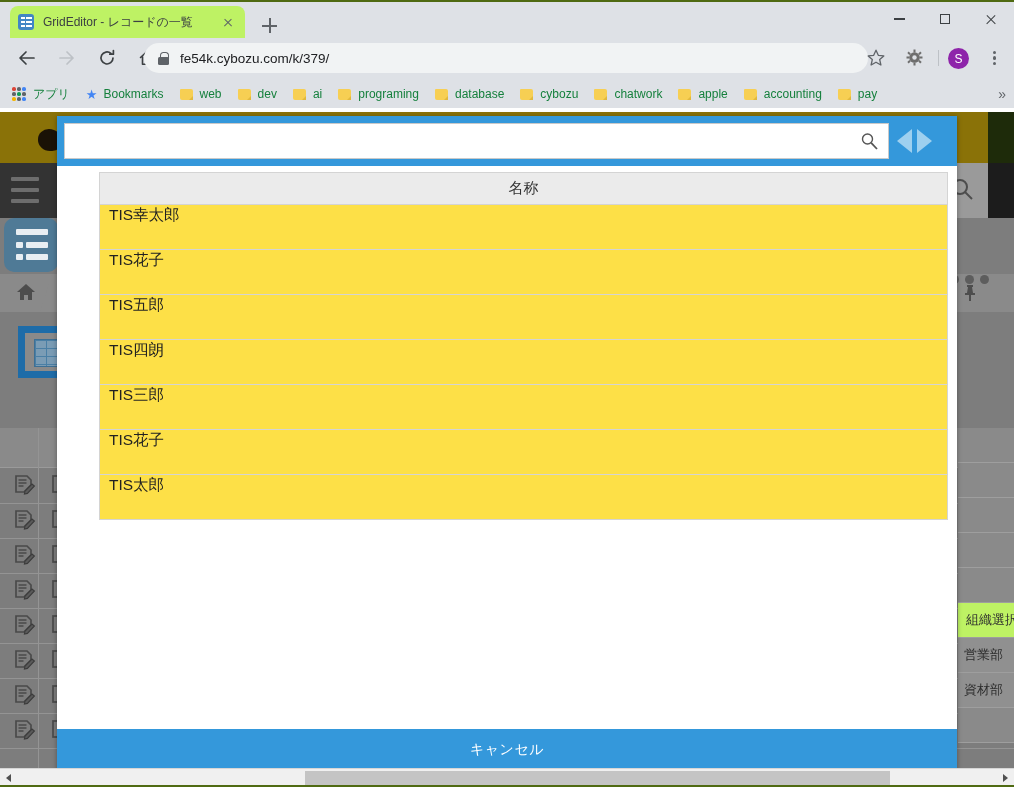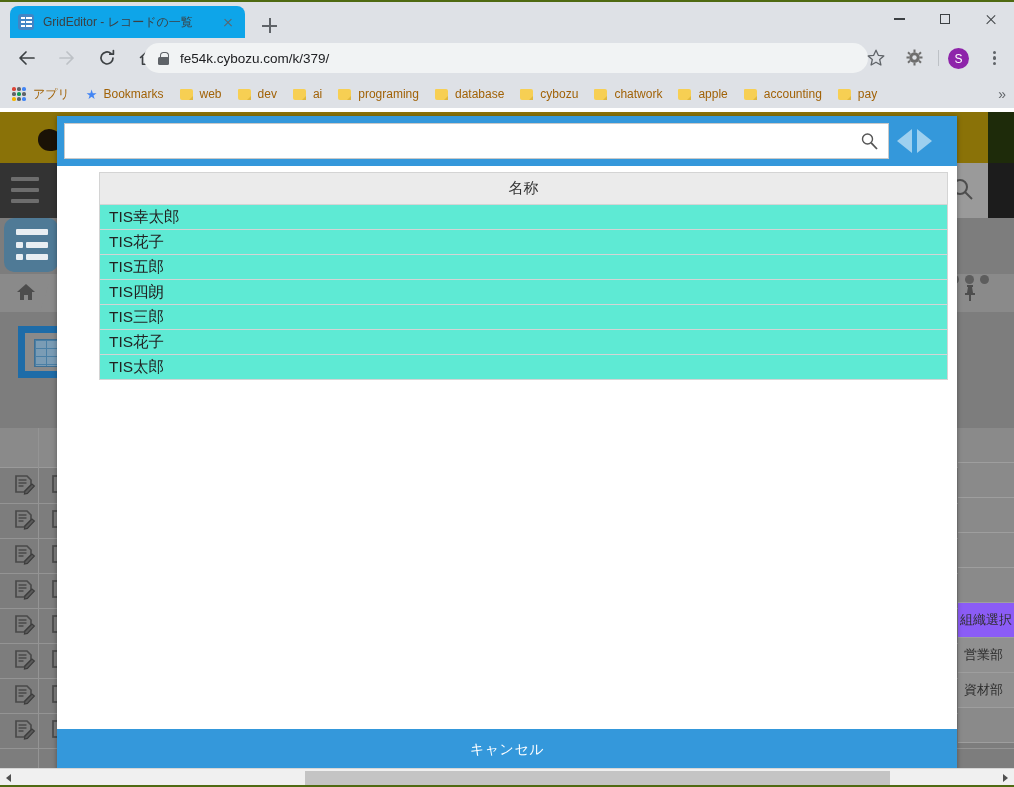--- a/index.html
+++ b/index.html
@@ -11,21 +11,21 @@
   }
   .app { position:relative; width:1014px; height:787px; overflow:hidden; background:#6e6e6e; }
 
   
   .chrome { position:absolute; top:0; left:0; width:1014px; height:108px; background:#dee1e6; z-index:40; }
   .chrome-topline { position:absolute; top:0; left:0; width:1014px; height:2px; background:#4f6a12; }
 
   .tabstrip { position:absolute; top:2px; left:0; width:1014px; height:34px; }
   .tab {
     position:absolute; left:10px; top:4px; width:235px; height:32px;
-    background:#0ea5e9; border-radius:8px 8px 0 0; display:flex; align-items:center; padding:8px 8px;
+    background:#bef264; border-radius:8px 8px 0 0; display:flex; align-items:center; padding:8px 8px;
   }
   .tab-favicon { width:16px; height:16px; flex:0 0 16px; margin-right:9px; position:relative;
     background:#4285c5; border-radius:3px; }
   .tab-favicon::before {
     content:""; position:absolute; left:3px; top:3px; width:4px; height:10px;
     background: linear-gradient(to bottom,#fff 0 2px,transparent 2px 4px,#fff 4px 6px,transparent 6px 8px,#fff 8px 10px);
   }
   .tab-favicon::after {
     content:""; position:absolute; left:8px; top:3px; width:6px; height:10px;
     background: linear-gradient(to bottom,#fff 0 2px,transparent 2px 4px,#fff 4px 6px,transparent 6px 8px,#fff 8px 10px);
@@ -67,21 +67,21 @@
   .avatar {
     position:absolute; left:948px; top:12px; width:21px; height:21px; border-radius:50%;
     background:#8E24AA; color:#fff; font-size:12px; display:flex; align-items:center; justify-content:center;
   }
   .kebab { position:absolute; left:984px; top:12px; width:20px; height:20px; }
   .kebab i { position:absolute; left:9px; width:3.2px; height:3.2px; border-radius:50%; background:#5f6368; }
   .kebab i:nth-child(1){top:3px;} .kebab i:nth-child(2){top:8.4px;} .kebab i:nth-child(3){top:13.8px;}
 
   .bookmarks { position:absolute; top:80px; left:0; width:1014px; height:28px; display:flex; align-items:center; padding-left:12px; }
   .bm { display:flex; align-items:center; margin-right:16px; white-space:nowrap; }
-  .bm-label { font-size:12px; color:#a16207; }
+  .bm-label { font-size:12px; color:#15803d; }
   .bm-folder {
     width:13px; height:11px; margin-right:7px; flex:0 0 13px; background:#f7cf53;
     border-radius:1px 2px 2px 2px; position:relative;
   }
   .bm-folder::after { content:""; position:absolute; right:0; bottom:0; border-style:solid; border-width:0 0 4px 4px; border-color:transparent transparent #e2b93c transparent; }
   .apps-grid { width:14px; height:14px; margin-right:7px; display:grid; grid-template-columns:repeat(3,1fr); grid-template-rows:repeat(3,1fr); gap:1.4px; }
   .apps-grid i { background:#5f6368; border-radius:50%; }
   .apps-grid i:nth-child(1){background:#db4437;} .apps-grid i:nth-child(3){background:#4285f4;}
   .apps-grid i:nth-child(5){background:#0f9d58;} .apps-grid i:nth-child(7){background:#f4b400;}
   .apps-grid i:nth-child(9){background:#4285f4;}
@@ -125,21 +125,21 @@
 
   .k-table { position:absolute; left:0; top:210px; width:1014px; height:359px; }
   .k-thead { position:absolute; left:0; top:0; width:1014px; height:40px; background:#8a8a8a; border-bottom:1px solid #9a9a9a; }
   .k-col-sep { position:absolute; top:0; width:1px; height:359px; background:#949494; }
   .k-row { position:absolute; left:0; width:1014px; height:35px; border-bottom:1px solid #949494; }
   .k-cell-icon { position:absolute; width:24px; height:24px; top:5px; }
   .k-editicon { left:12px; }
   .k-copyicon { left:50px; }
 
   .k-right-table { position:absolute; left:958px; top:0; width:56px; height:359px; }
-  .k-rt-head { height:35px; background:#8b5cf6; border-bottom:1px solid #9e9e9e; display:flex; align-items:center; padding-left:2px; }
+  .k-rt-head { height:35px; background:#bef264; border-bottom:1px solid #9e9e9e; display:flex; align-items:center; padding-left:8px; }
   .k-rt-cell { height:35px; background:#909090; border-bottom:1px solid #9e9e9e; display:flex; align-items:center; padding-left:6px; }
   .k-rt-text { font-size:13px; color:#2e2e2e; white-space:nowrap; }
   .k-rt-blank { height:35px; background:#8a8a8a; border-bottom:1px solid #9e9e9e; }
 
   
   .overlay { position:absolute; top:108px; left:0; width:1014px; height:679px; z-index:20; pointer-events:none; }
   .dialog {
     position:absolute; left:57px; top:8px; width:900px; height:655px;
     background:#fff; pointer-events:auto; box-shadow:0 1px 5px rgba(0,0,0,.35);
   }
@@ -158,22 +158,22 @@
   .tri-left { border-right:15px solid #9ed0ef; }
   .tri-right { border-left:15px solid #9ed0ef; }
 
   .dlg-list { position:absolute; left:9px; top:56px; width:882px; height:335px;padding-left:33px; }
   .dlg-list-head {
     height:33px; background:#ebebeb; border:1px solid #d4d4d4;
     display:flex; align-items:center; justify-content:center;
   }
   .dlg-list-head span { font-size:15px; color:#333; }
   .dlg-row {
-    height:25px; border-left:1px solid #d4d4d4; border-right:1px solid #d4d4d4; border-bottom:1px solid #d4d4d4;
-    display:flex; align-items:center; padding-left:9px; background:#5eead4;
+    height:45px; border-left:1px solid #d4d4d4; border-right:1px solid #d4d4d4; border-bottom:1px solid #d4d4d4;
+    display:flex; padding-left:9px; background:#fde047;
   }
   .dlg-row span { font-size:15.5px; color:#222; }
 
   .dlg-cancel {
     position:absolute; left:0; bottom:0; width:900px; height:42px; background:#3498db;
     display:flex; align-items:center; justify-content:center; border:none; cursor:pointer;
   }
   .dlg-cancel span { color:#fff; font-size:14px; letter-spacing:.5px; }
 
   

